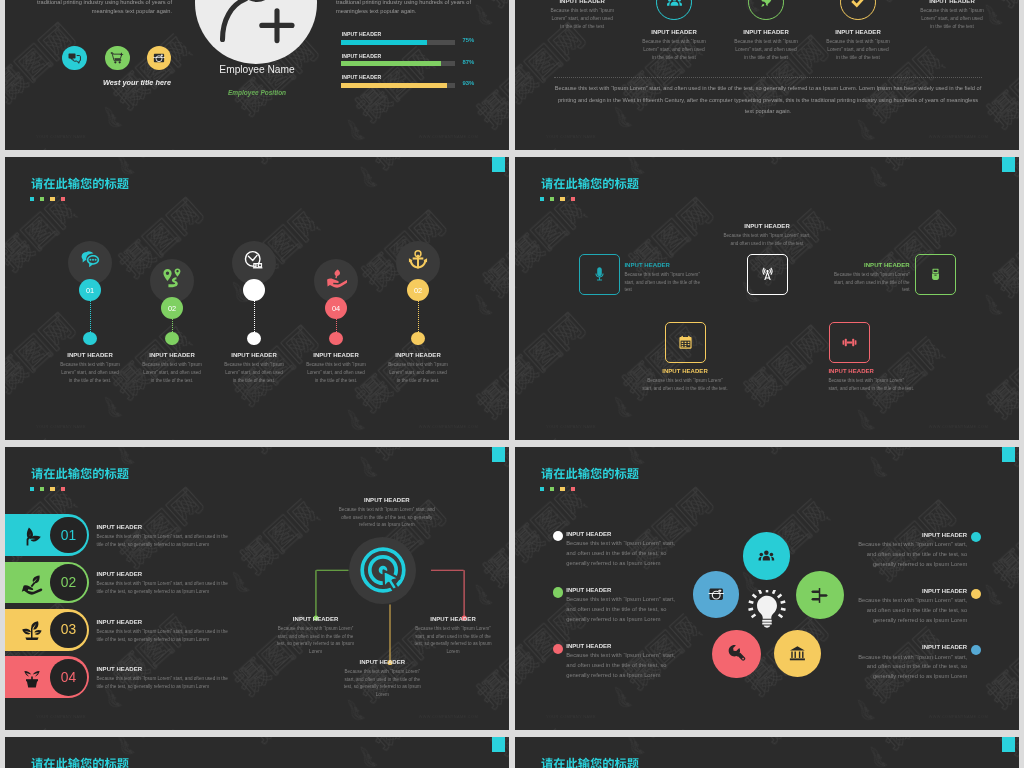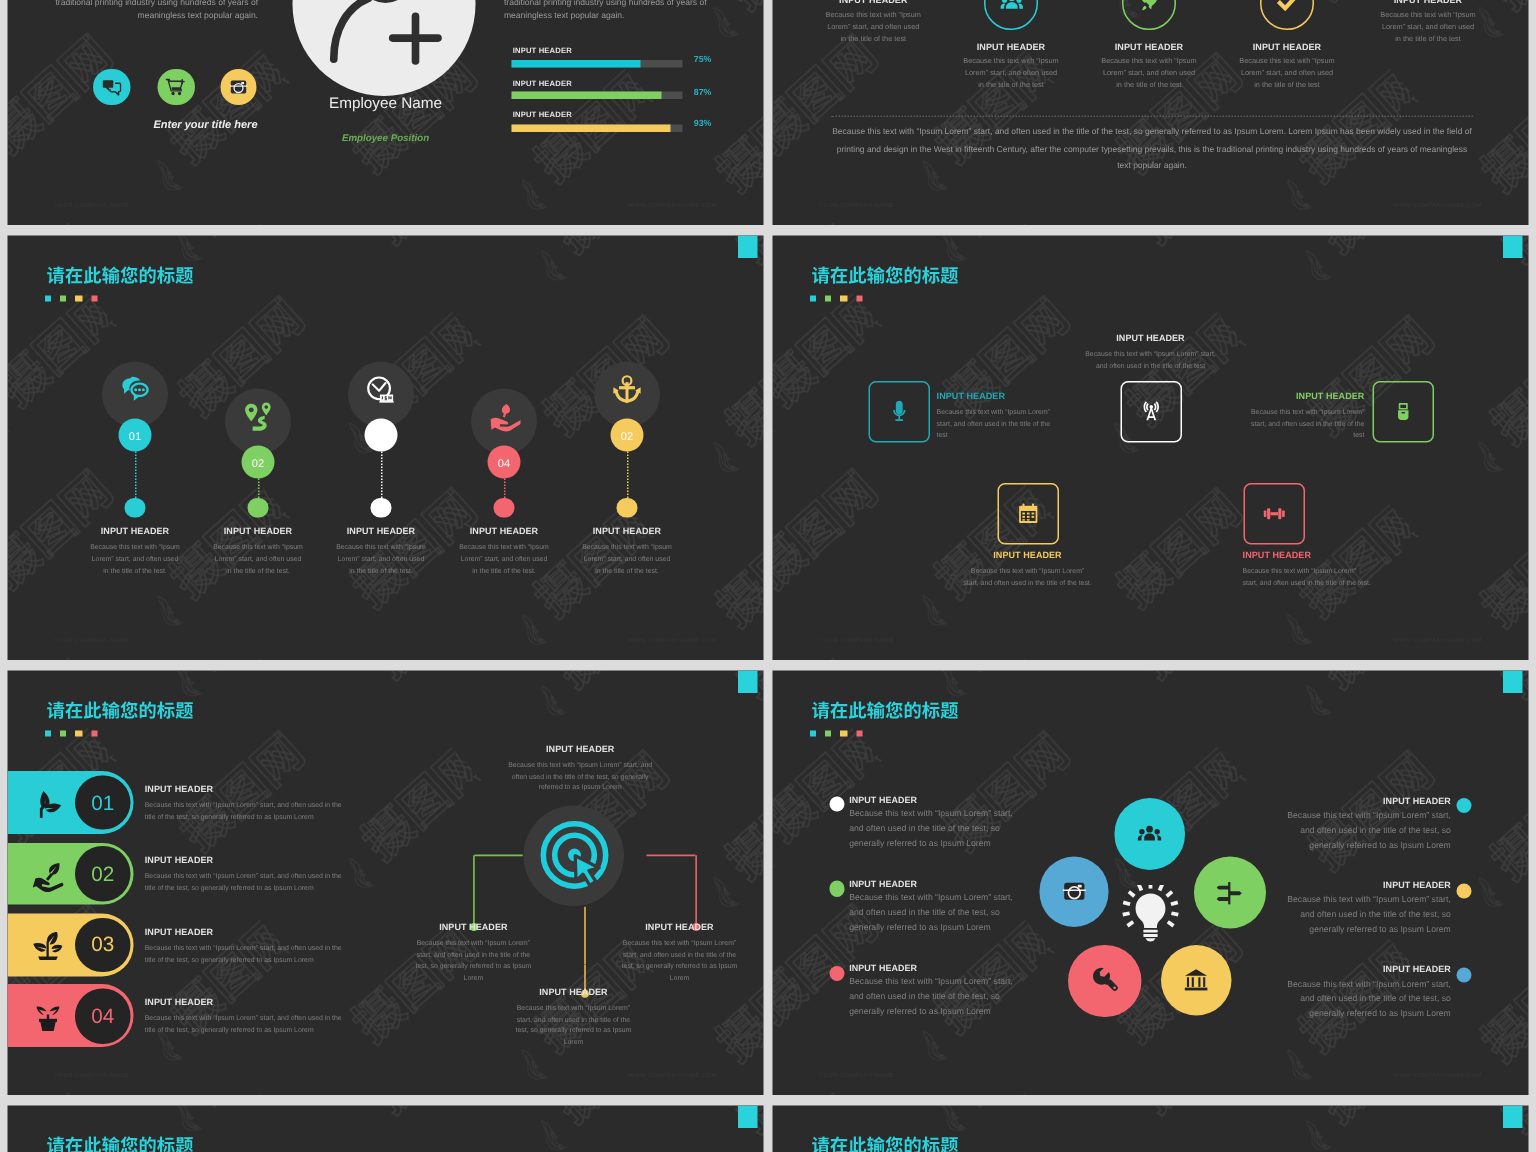--- a/index.html
+++ b/index.html
@@ -137,21 +137,21 @@
         </svg>
       </div>
       <div class="s1ic" style="left:141.7px;top:178.5px;background:#f6cb5e">
         <svg class="icn" width="14" height="14" viewBox="0 0 24 24" style="left:5.40px;top:5.40px;fill:#2b2b2b;color:#2b2b2b">
           <path d="M5.2 4.6h13.6c1.1 0 2 .9 2 2v10.8c0 1.1-.9 2-2 2H5.2c-1.1 0-2-.9-2-2V6.6c0-1.1.9-2 2-2z"></path>
 <circle cx="12" cy="13.2" r="5.1" fill="none" stroke="#ffffff" stroke-width="1.5" opacity=".92"></circle>
 <rect x="15.1" y="6.2" width="3.3" height="2.6" rx=".5" fill="#ffffff" opacity=".92"></rect>
 <path d="M2 10.4h20v1.3H2z" fill="#ffffff" opacity=".92"></path>
         </svg>
       </div>
-      <div class="s1sub">Enter your title here</div>
+      <div class="s1sub">West your title here</div>
       <div class="s1av"></div>
       <svg class="icn" style="left:190px;top:74.6px;color:#2f2f2f" width="122" height="122" viewBox="0 0 122 122">
         <g fill="none" stroke="currentColor" stroke-width="5.1" stroke-linecap="round">
 <circle cx="62" cy="42" r="15.4"></circle>
 <path d="M27.5 97.5 C27.5 78 36 63 50.5 57"></path>
 </g>
 <g stroke="currentColor" stroke-width="5.1" stroke-linecap="round">
 <path d="M66.8 83.4 H97"></path>
           <path d="M82 68.8 V98.6"></path>
 </g>

